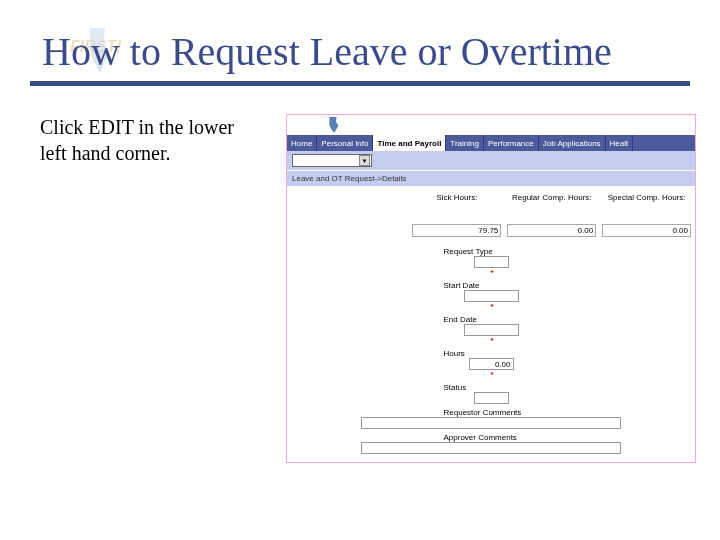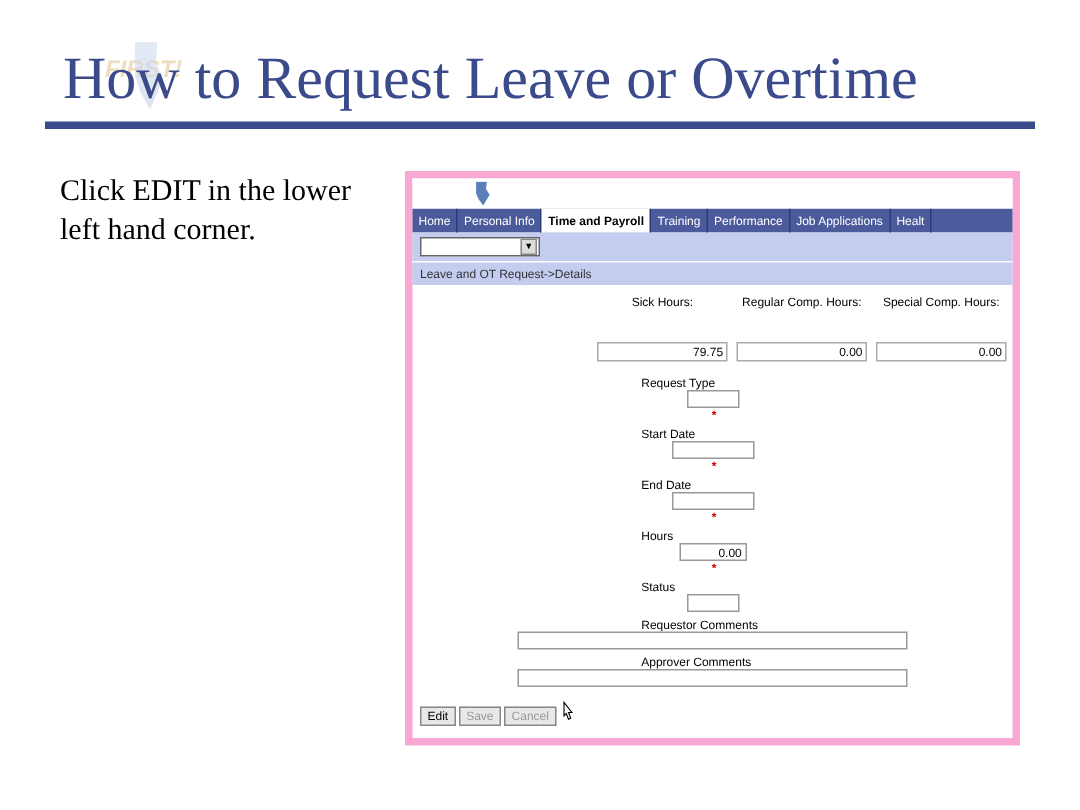--- a/index.html
+++ b/index.html
@@ -41,31 +41,31 @@
     font-weight: normal;
   }
   .title-underline {
     height: 5px;
     background: #3a4a8a;
     margin: 0 30px 0 30px;
   }
   .content {
     display: flex;
     padding: 28px 20px 0 40px;
-    gap: 30px;
+    gap: 46px;
   }
   .instruction {
     width: 200px;
     font-size: 20px;
     line-height: 1.3;
     color: #000;
   }
   .screenshot {
     width: 410px;
-    border: 5px solid #f9a8d4;
+    border: 1px solid #f9a8d4;
     font-family: Arial, sans-serif;
     font-size: 9px;
     background: #fff;
   }
   .ss-header {
     height: 20px;
     background: #fff;
     position: relative;
   }
   .ss-fl-mini {
@@ -269,22 +269,14 @@
       <div class="ss-form-row">
         <span class="ss-form-label">Requestor Comments</span>
         <span class="ss-form-input ss-input-lg"></span>
       </div>
       <div class="ss-form-row">
         <span class="ss-form-label">Approver Comments</span>
         <span class="ss-form-input ss-input-lg"></span>
       </div>
     </div>
 
-    <div class="ss-buttons">
-      <button class="ss-btn">Edit</button>
-      <button class="ss-btn disabled">Save</button>
-      <button class="ss-btn disabled">Cancel</button>
-      <svg class="ss-cursor" viewBox="0 0 20 24">
-        <path d="M6 3 L6 15 L8 13 L10 18 L12 17 L10 12 L13 12 Z" fill="#fff" stroke="#000" stroke-width="1"></path>
-      </svg>
-    </div>
   </div>
 </div>
 
 </body></html>

